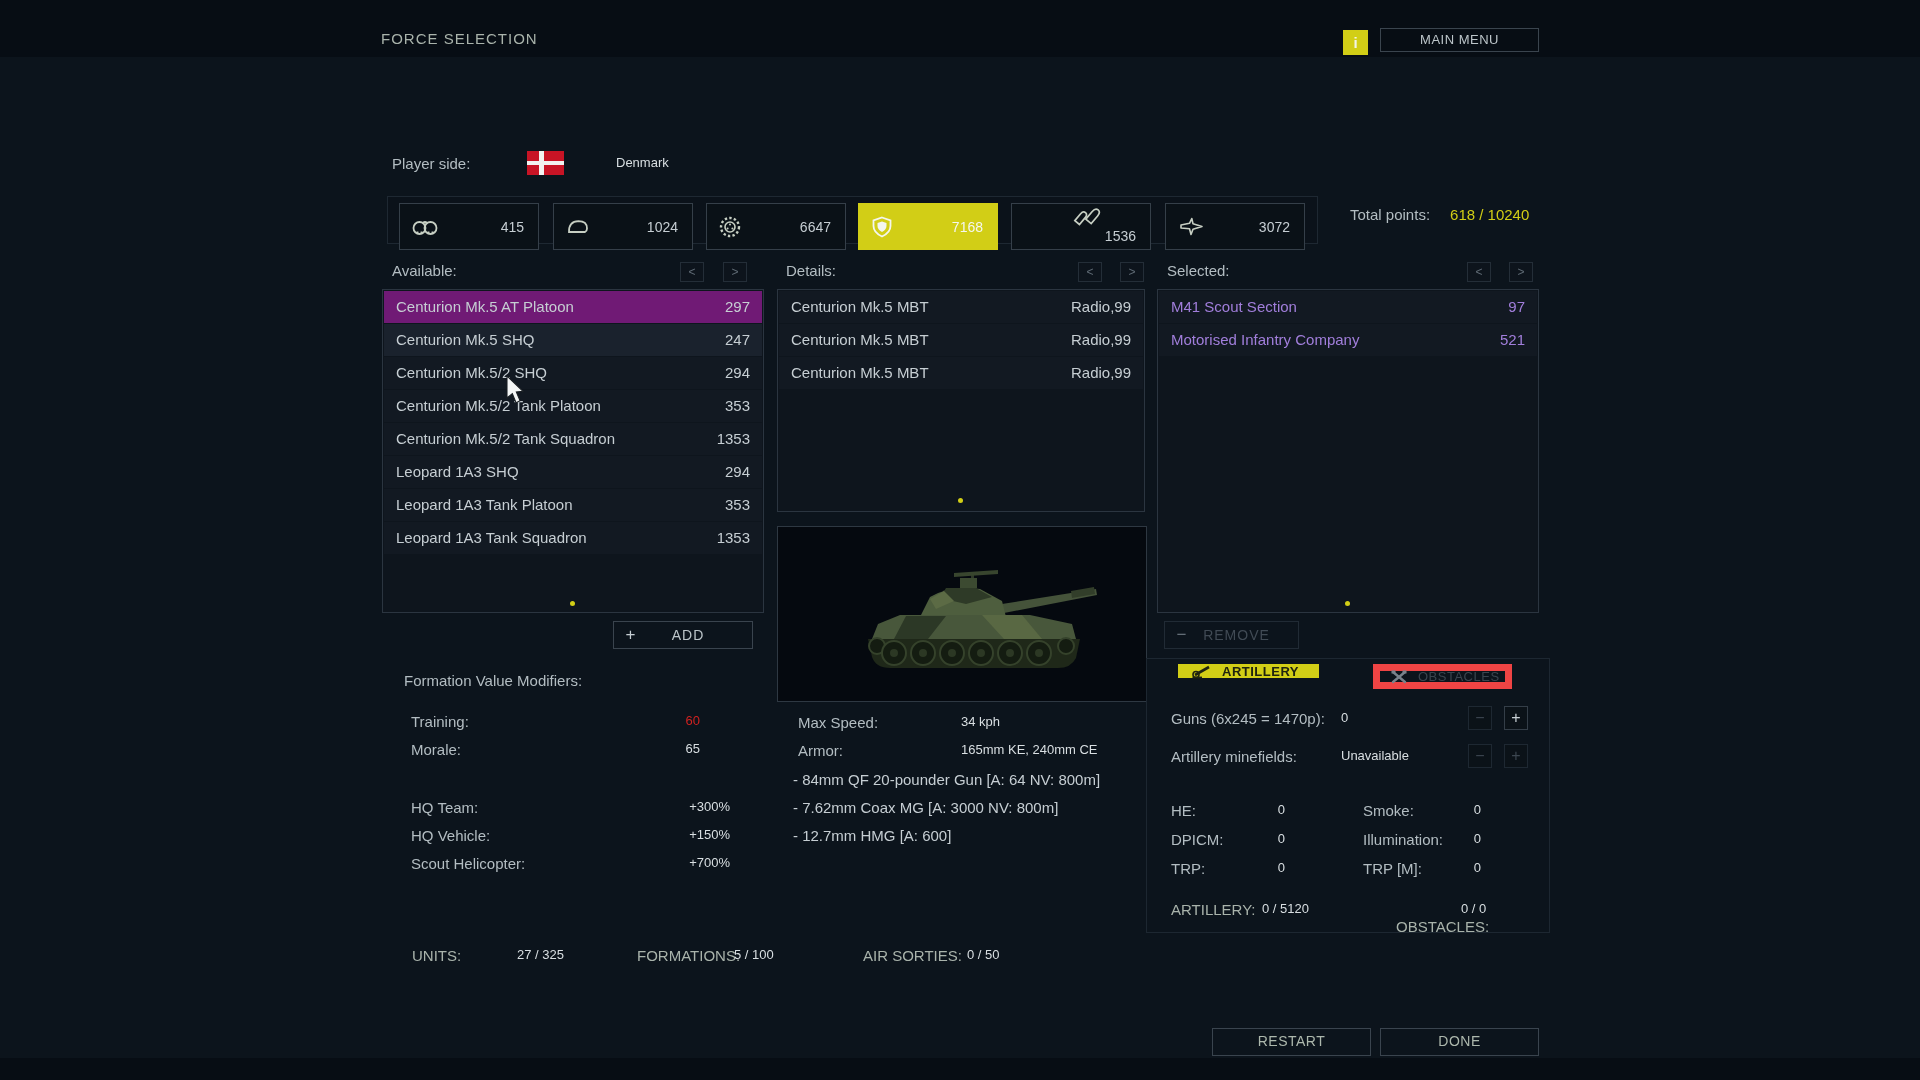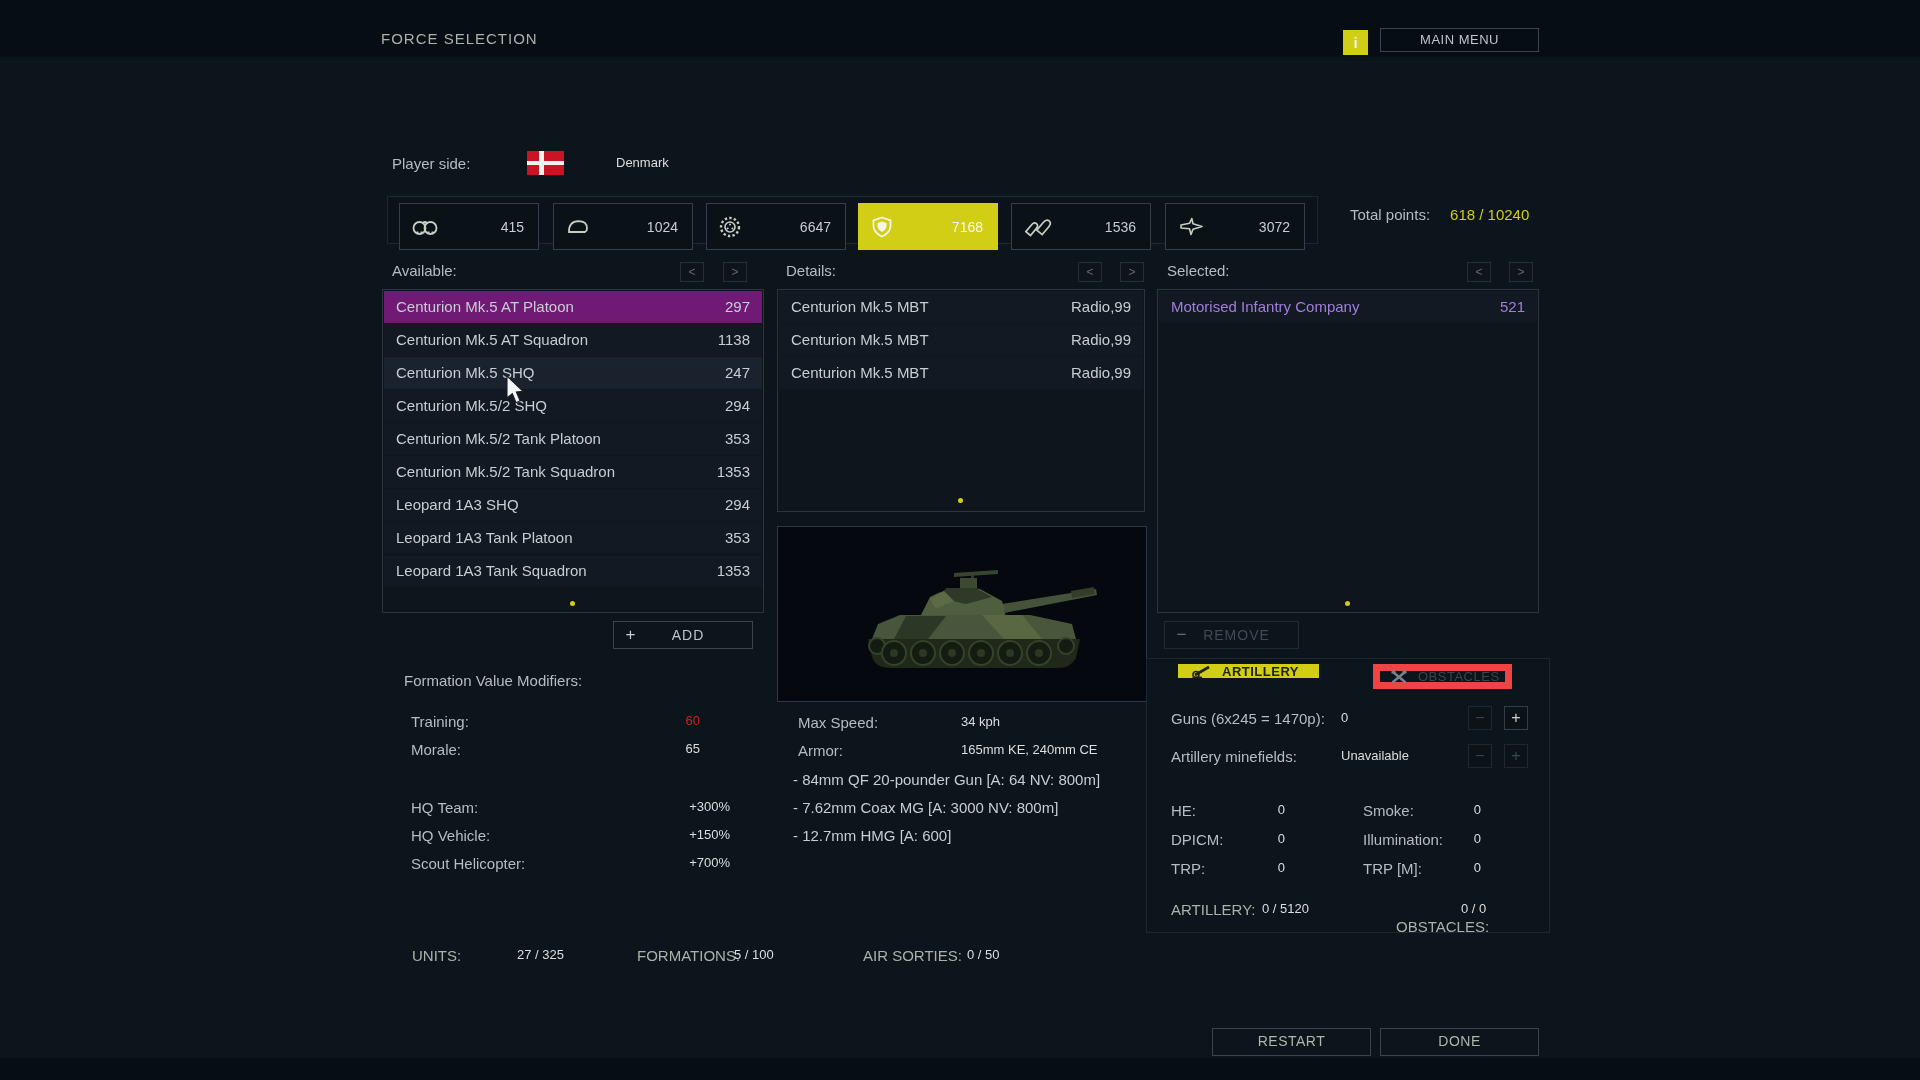--- a/index.html
+++ b/index.html
@@ -108,21 +108,21 @@
       </svg>
       <span class="cat-val">6647</span>
     </div>
     <div class="cat-btn cat-btn--active" style="left:470px;">
       <svg width="24" height="24" viewBox="0 0 24 24">
         <path d="M12 2.5 L20.5 5.5 L20.5 11 Q20.5 17.5 12 21.5 Q3.5 17.5 3.5 11 L3.5 5.5 Z" fill="none" stroke="#f4f6ee" stroke-width="1.8"></path>
         <path d="M12 6.5 L16.5 8 L16.5 11 Q16.5 14.5 12 17 Q7.5 14.5 7.5 11 L7.5 8 Z" fill="#f4f6ee"></path>
       </svg>
       <span class="cat-val">7168</span>
     </div>
-    <div class="cat-btn" style="left:623px;">
+    <div class="cat-btn" style="left:623px;flex-direction:column;">
       <svg width="30" height="24" viewBox="0 0 30 24">
         <g fill="none" stroke="#c7cfc3" stroke-width="1.7">
           <g transform="translate(9,14) rotate(40)">
               <path d="M-3 6 L-3 -3 Q-3 -7 0 -7 Q3 -7 3 -3 L3 6 Z"></path>
             </g>
           <g transform="translate(21,12) rotate(40)">
               <path d="M-3.5 7 L-3.5 -3 Q-3.5 -8 0 -8 Q3.5 -8 3.5 -3 L3.5 7 Z"></path>
             </g>
         </g>
       </svg>
@@ -139,24 +139,20 @@
     <span class="label">Total points:</span><span class="tv">618 / 10240</span>
   </div>
 
   <div class="abs panel-header" style="left:392px;top:262px;">Available:</div>
   <div class="abs pager" style="left:680px;top:262px;">&lt;</div>
   <div class="abs pager" style="left:723px;top:262px;">&gt;</div>
   <div class="abs list-box" style="left:382px;top:289px;width:382px;height:324px;">
     <div class="row row--selected">
         <span>Centurion Mk.5 AT Platoon</span>
         <span>297</span>
-      </div>
-    <div class="row">
-        <span>Centurion Mk.5 AT Squadron</span>
-        <span>1138</span>
       </div>
     <div class="row row--hover">
         <span>Centurion Mk.5 SHQ</span>
         <span>247</span>
       </div>
     <div class="row">
         <span>Centurion Mk.5/2 SHQ</span>
         <span>294</span>
       </div>
     <div class="row">
@@ -242,20 +238,24 @@
   <div class="abs value" style="left:961px;top:742px;">165mm KE, 240mm CE</div>
   <div class="abs weapon-line" style="left:793px;top:771px;">- 84mm QF 20-pounder Gun [A: 64 NV: 800m]</div>
   <div class="abs weapon-line" style="left:793px;top:799px;">- 7.62mm Coax MG [A: 3000 NV: 800m]</div>
   <div class="abs weapon-line" style="left:793px;top:827px;">- 12.7mm HMG [A: 600]</div>
 
   <div class="abs panel-header" style="left:1167px;top:262px;">Selected:</div>
   <div class="abs pager" style="left:1467px;top:262px;">&lt;</div>
   <div class="abs pager" style="left:1509px;top:262px;">&gt;</div>
   <div class="abs list-box" style="left:1157px;top:289px;width:382px;height:324px;">
     <div class="row row--purple">
+        <span>M41 Scout Section</span>
+        <span>97</span>
+      </div>
+    <div class="row row--purple">
         <span>Motorised Infantry Company</span>
         <span>521</span>
       </div>
     <div class="dot" style="bottom:6px;"></div>
   </div>
   <div class="abs action-btn action-btn--disabled" style="left:1164px;top:621px;width:135px;height:28px;">
     <span class="sym">−</span>
     <span class="lbl">REMOVE</span>
   </div>
 

